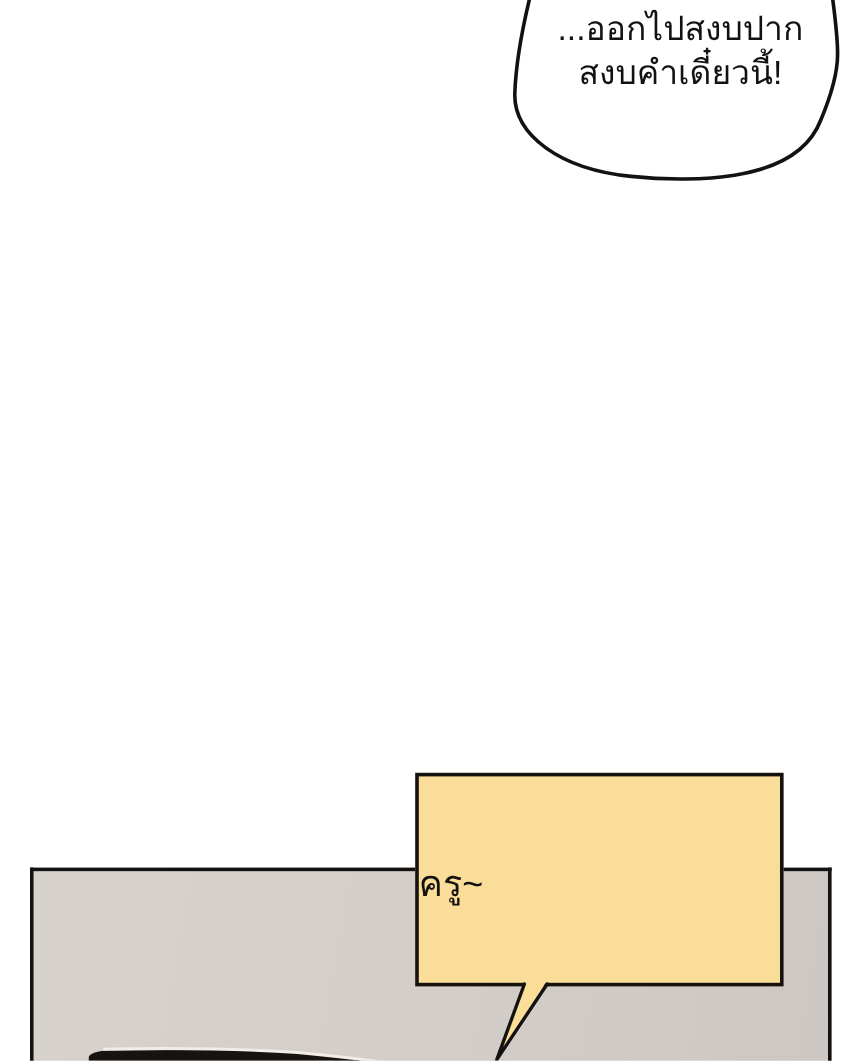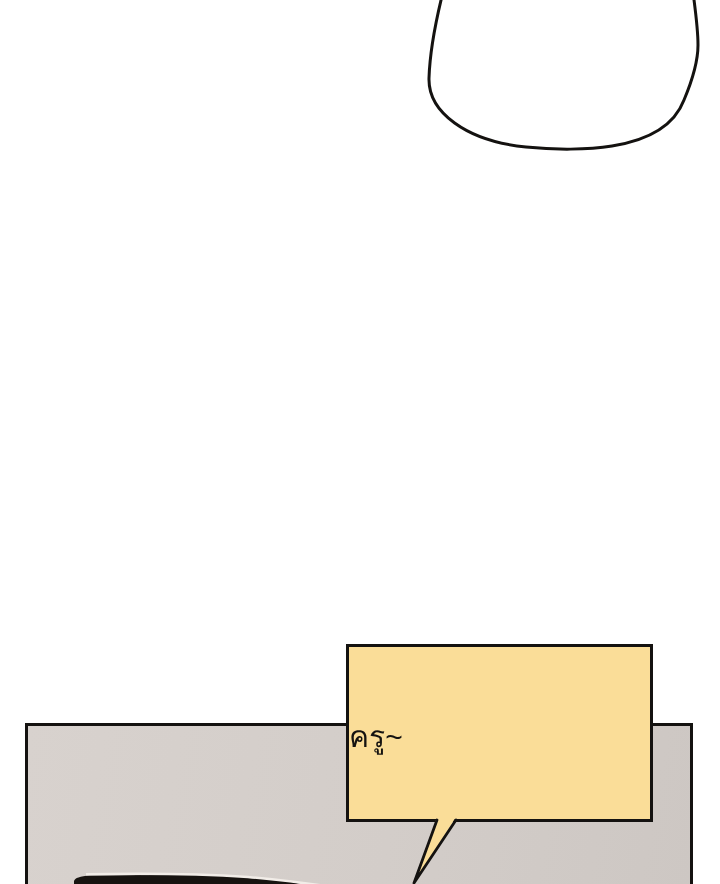--- a/index.html
+++ b/index.html
@@ -54,20 +54,22 @@
   <path d="M 443,-8
            C 436,20 430,48 429,78
            C 428,112 466,141 526,147
            C 554,150 588,150 612,146
            C 656,139 676,121 684,100
            C 692,81 698,61 698,45
            C 698,28 695,8 693,-8
            Z" fill="#ffffff" stroke="var(--ink)" stroke-width="3"></path>
 </svg>
 <div class="shout-text">
+  <span>...ออกไปสงบปาก</span>
+  <span>สงบคำเดี๋ยวนี้!</span>
 </div>
 
 <div class="call-bubble">
   <span class="call-text">ครู~</span>
 </div>
 
 <svg class="overlay-svg" viewBox="0 0 720 884">
 
   <polygon points="437,817 456,817 414,883" fill="var(--bubble-yellow)"></polygon>
   <path d="M 437,820 L 414,883 M 456,820 L 414,883" fill="none" stroke="var(--ink)" stroke-width="2.8" stroke-linecap="round"></path>

